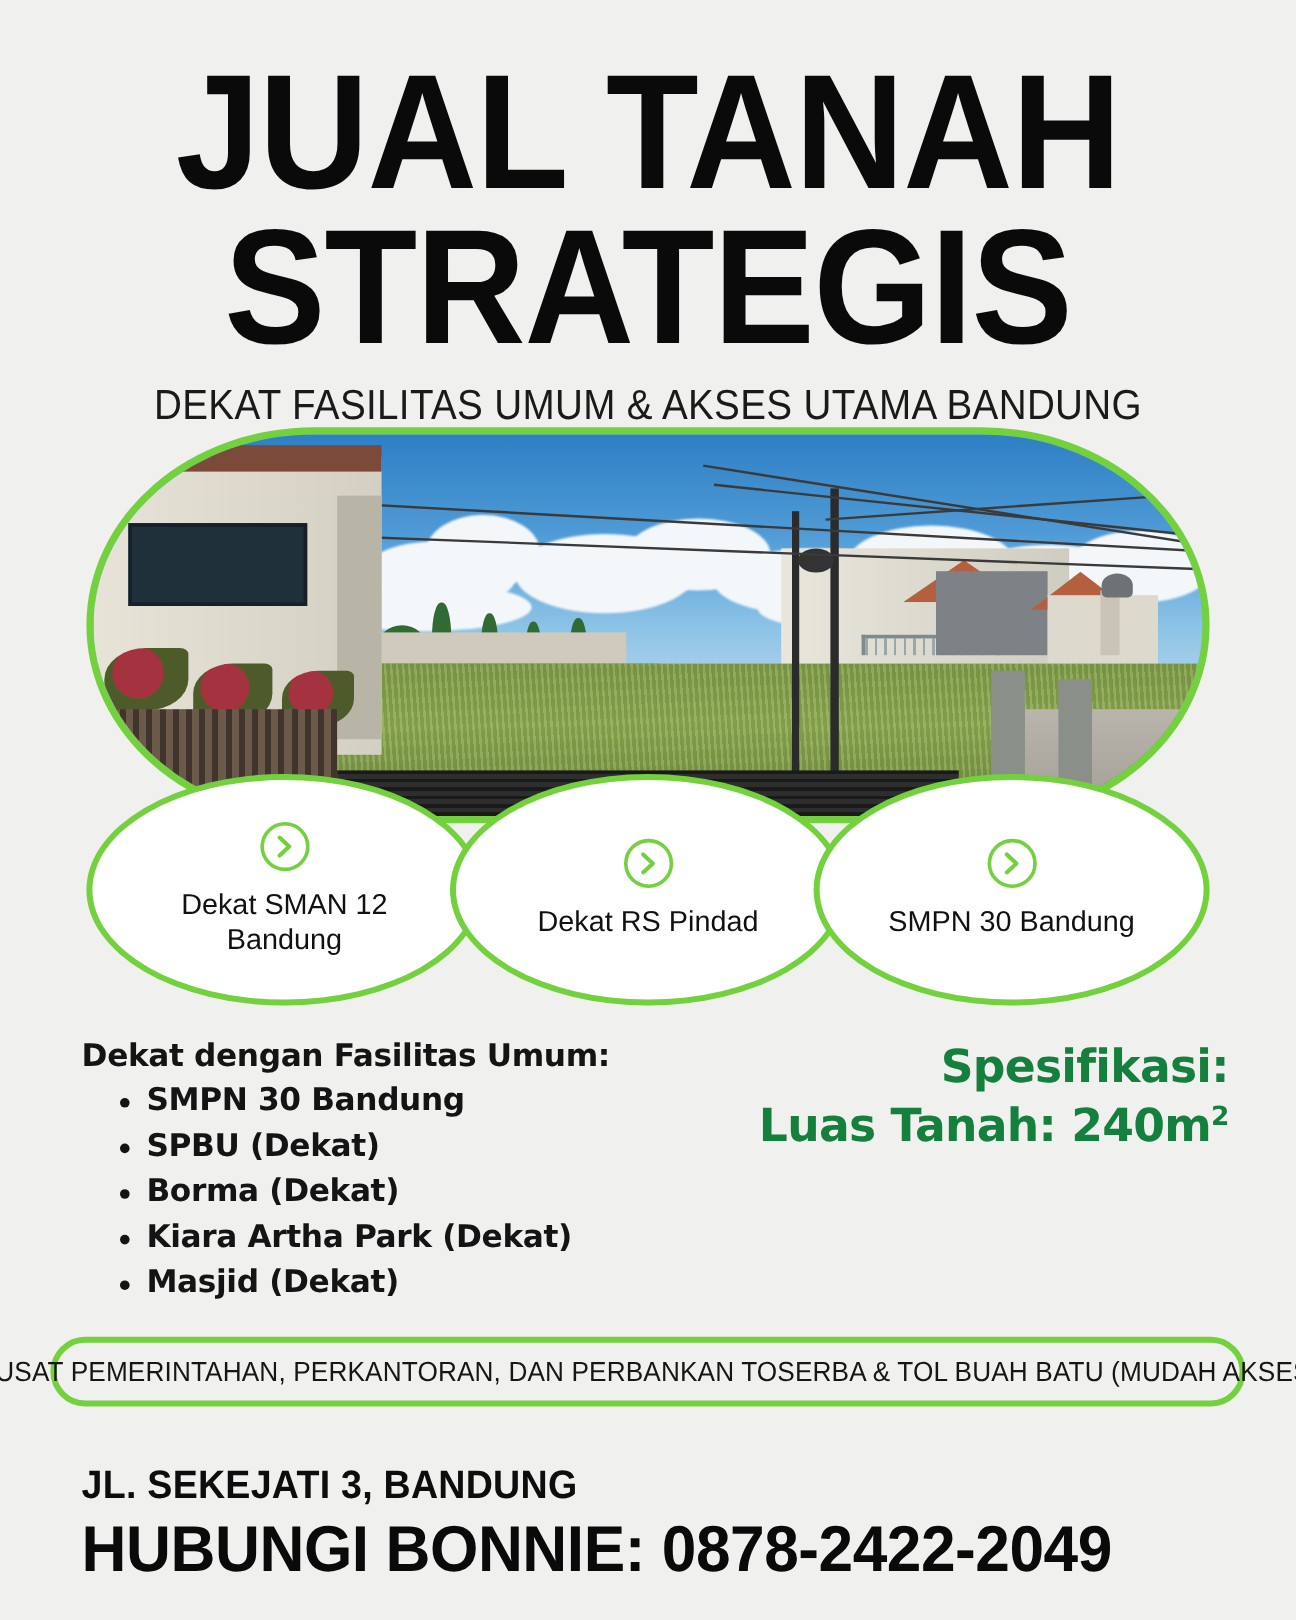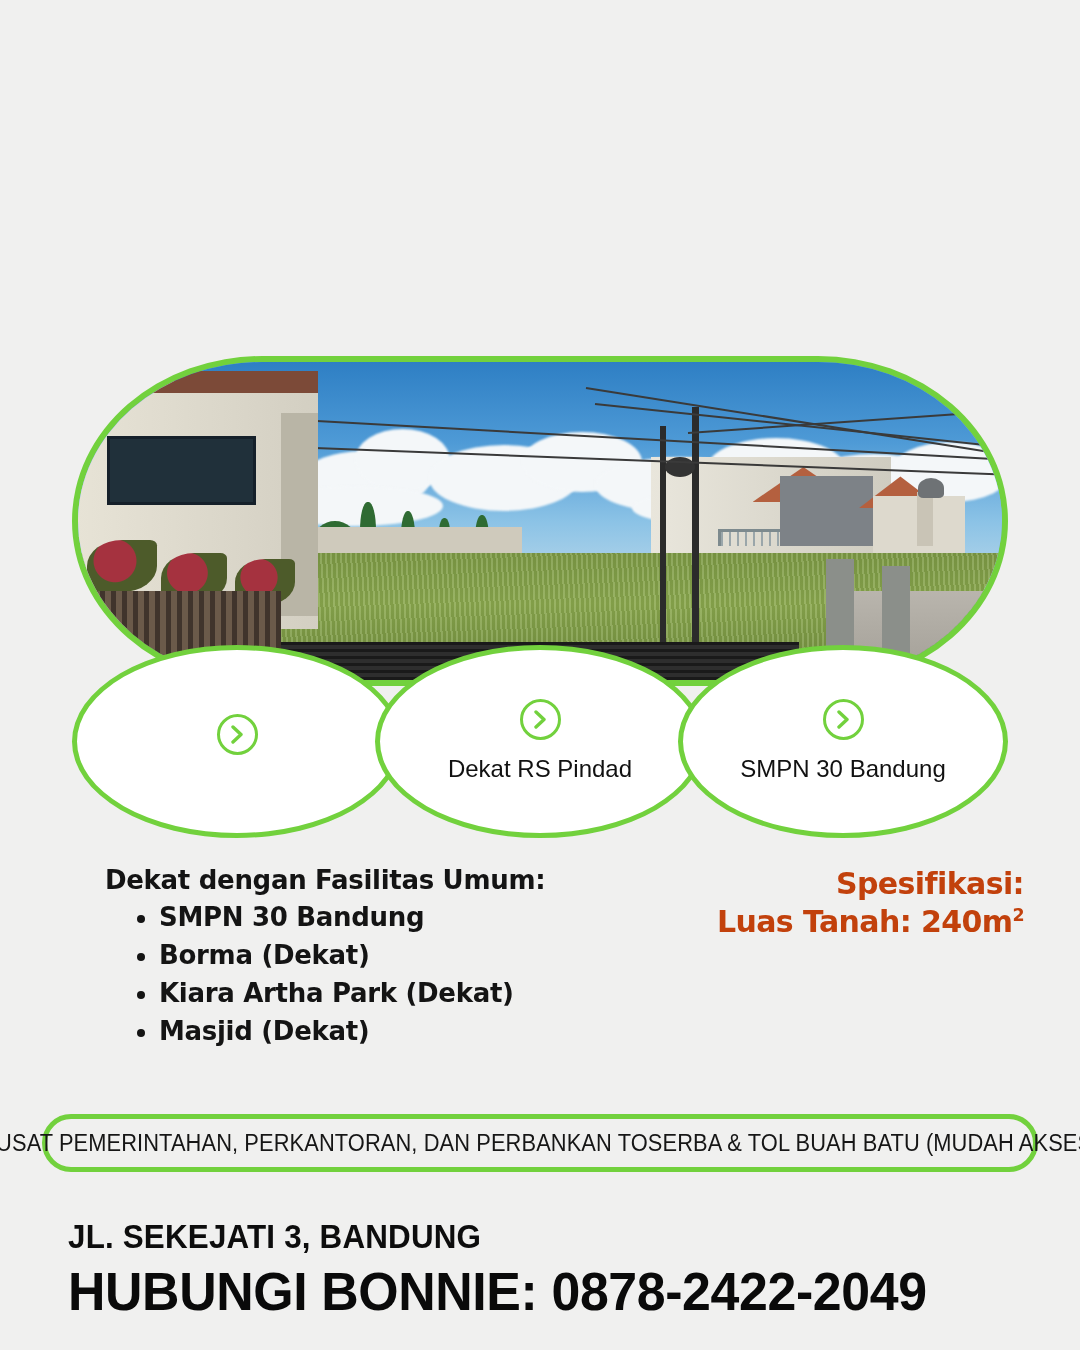--- a/index.html
+++ b/index.html
@@ -177,21 +177,20 @@
     color:#111;
     text-align:center;
     line-height:1.22;
   }
 
   
   .facilities {
     position:absolute;
     left:68px; top:865px;
     width:490px;
-    margin-left:37px;
   }
   .fac-title {
     font-family:"DejaVu Sans",sans-serif;
     font-weight:bold;
     font-size:26px;
     color:#141414;
     letter-spacing:-0.3px;
     margin-bottom:4px;
   }
   .fac-list { list-style:none; margin-left:32px; }
@@ -217,22 +216,22 @@
   
   .specs {
     position:absolute;
     right:56px; top:865px;
     width:430px;
     text-align:right;
   }
   .spec-line {
     font-family:"DejaVu Sans",sans-serif;
     font-weight:bold;
-    font-size:30px;
-    color:#c2410c;
+    font-size:38px;
+    color:#15803d;
     line-height:1.28;
     letter-spacing:-0.6px;
     white-space:nowrap;
   }
   .spec-line sup { font-size:0.58em; vertical-align:super; }
 
   
   .pill {
     position:absolute;
     left:42px; top:1114px;
@@ -271,20 +270,25 @@
     margin-top:4px;
     transform:scaleX(0.96);
     transform-origin:left center;
   }
 </style>
 </head>
 <body>
 
 <div id="poster">
 
+  <div class="header">
+    <div class="title-line l1">JUAL TANAH</div>
+    <div class="title-line l2">STRATEGIS</div>
+    <div class="subtitle">DEKAT FASILITAS UMUM &amp; AKSES UTAMA BANDUNG</div>
+  </div>
 
   <div class="photo-wrap">
     <div class="photo">
       <div class="sky"></div>
 
       <div class="cloud" style="left:24%;top:28%;width:130px;height:58px;"></div>
       <div class="cloud" style="left:30%;top:21%;width:95px;height:62px;"></div>
       <div class="cloud" style="left:38%;top:26%;width:150px;height:66px;"></div>
       <div class="cloud" style="left:48%;top:22%;width:120px;height:60px;"></div>
       <div class="cloud" style="left:56%;top:30%;width:170px;height:56px;"></div>
@@ -348,20 +352,21 @@
   </div>
 
   <div class="badges">
 
     <div class="badge b1">
       <div class="badge-icon">
         <svg width="15" height="19" viewBox="0 0 15 19" aria-hidden="true">
           <path d="M3 2 L11 9.5 L3 17" fill="none" stroke="#72d13d" stroke-width="3.4" stroke-linecap="round" stroke-linejoin="round"></path>
         </svg>
       </div>
+      <div class="badge-label">Dekat SMAN 12 Bandung</div>
     </div>
 
     <div class="badge b2">
       <div class="badge-icon">
         <svg width="15" height="19" viewBox="0 0 15 19" aria-hidden="true">
           <path d="M3 2 L11 9.5 L3 17" fill="none" stroke="#72d13d" stroke-width="3.4" stroke-linecap="round" stroke-linejoin="round"></path>
         </svg>
       </div>
       <div class="badge-label">Dekat RS Pindad</div>
     </div>
@@ -374,20 +379,21 @@
       </div>
       <div class="badge-label">SMPN 30 Bandung</div>
     </div>
 
   </div>
 
   <div class="facilities">
     <div class="fac-title">Dekat dengan Fasilitas Umum:</div>
     <ul class="fac-list">
       <li>SMPN 30 Bandung</li>
+      <li>SPBU (Dekat)</li>
       <li>Borma (Dekat)</li>
       <li>Kiara Artha Park (Dekat)</li>
       <li>Masjid (Dekat)</li>
     </ul>
   </div>
 
   <div class="specs">
     <div class="spec-line">Spesifikasi:</div>
     <div class="spec-line"><span>Luas Tanah: 240m</span><sup>2</sup></div>
   </div>

